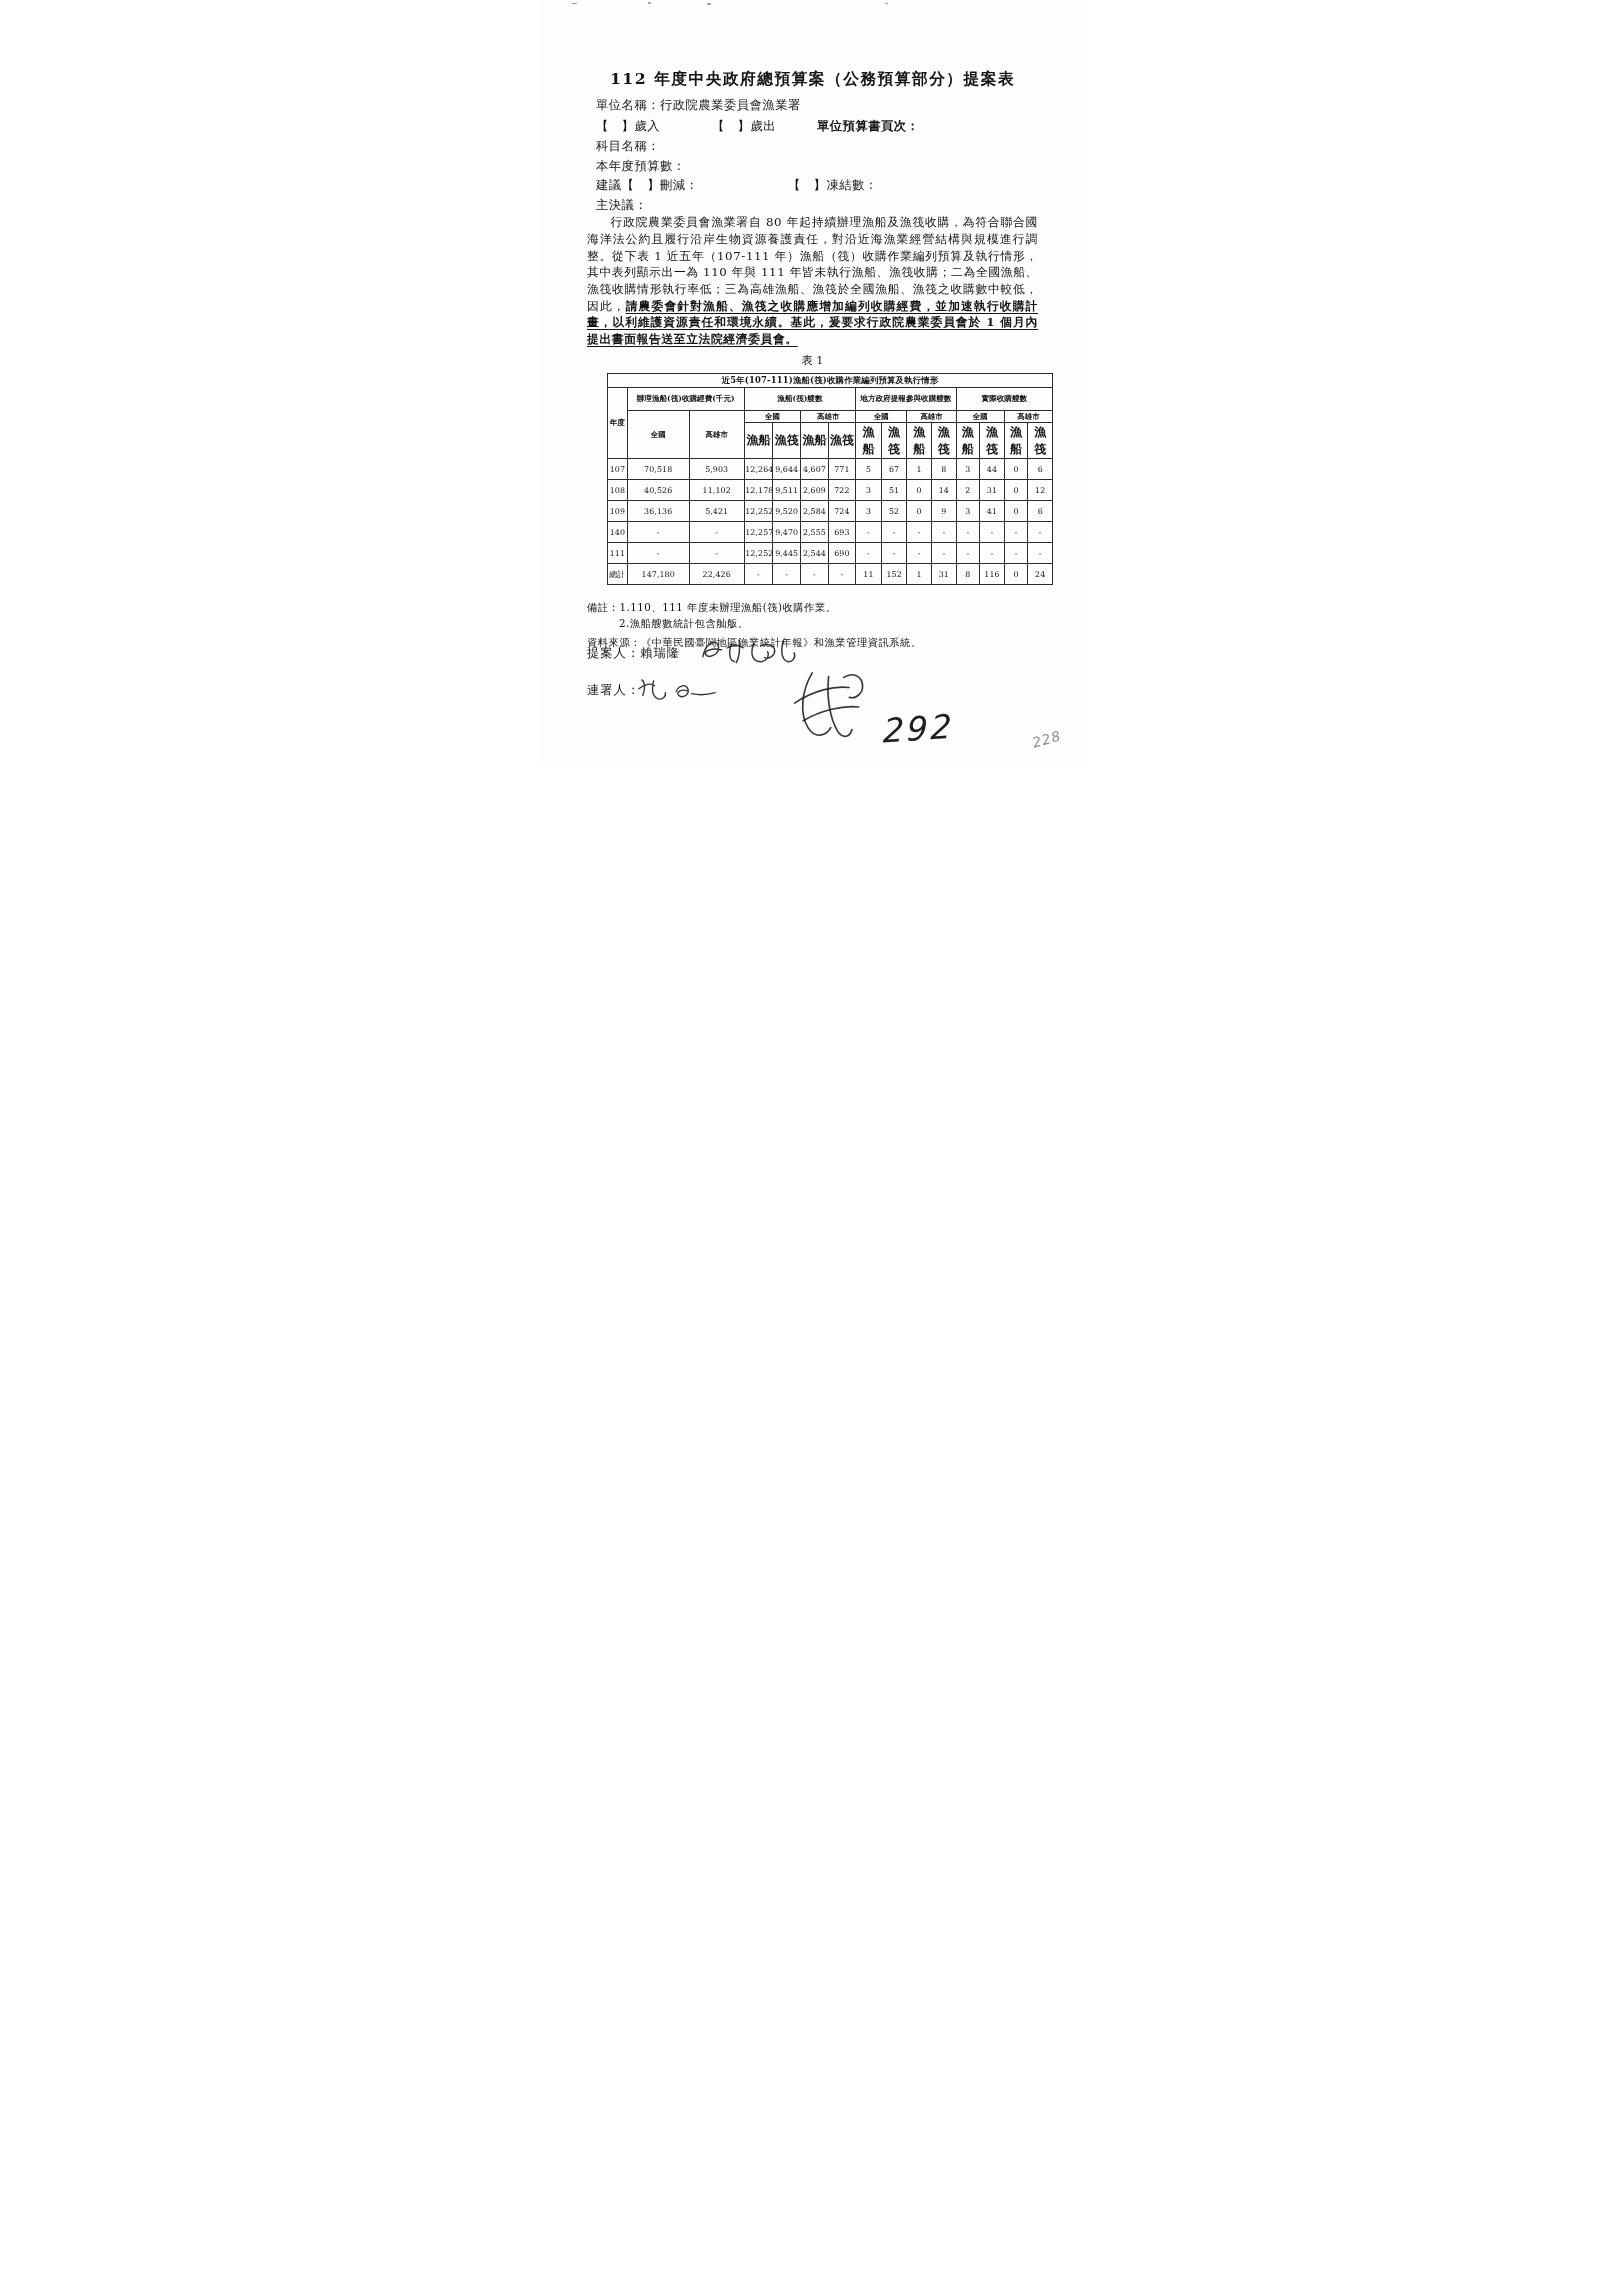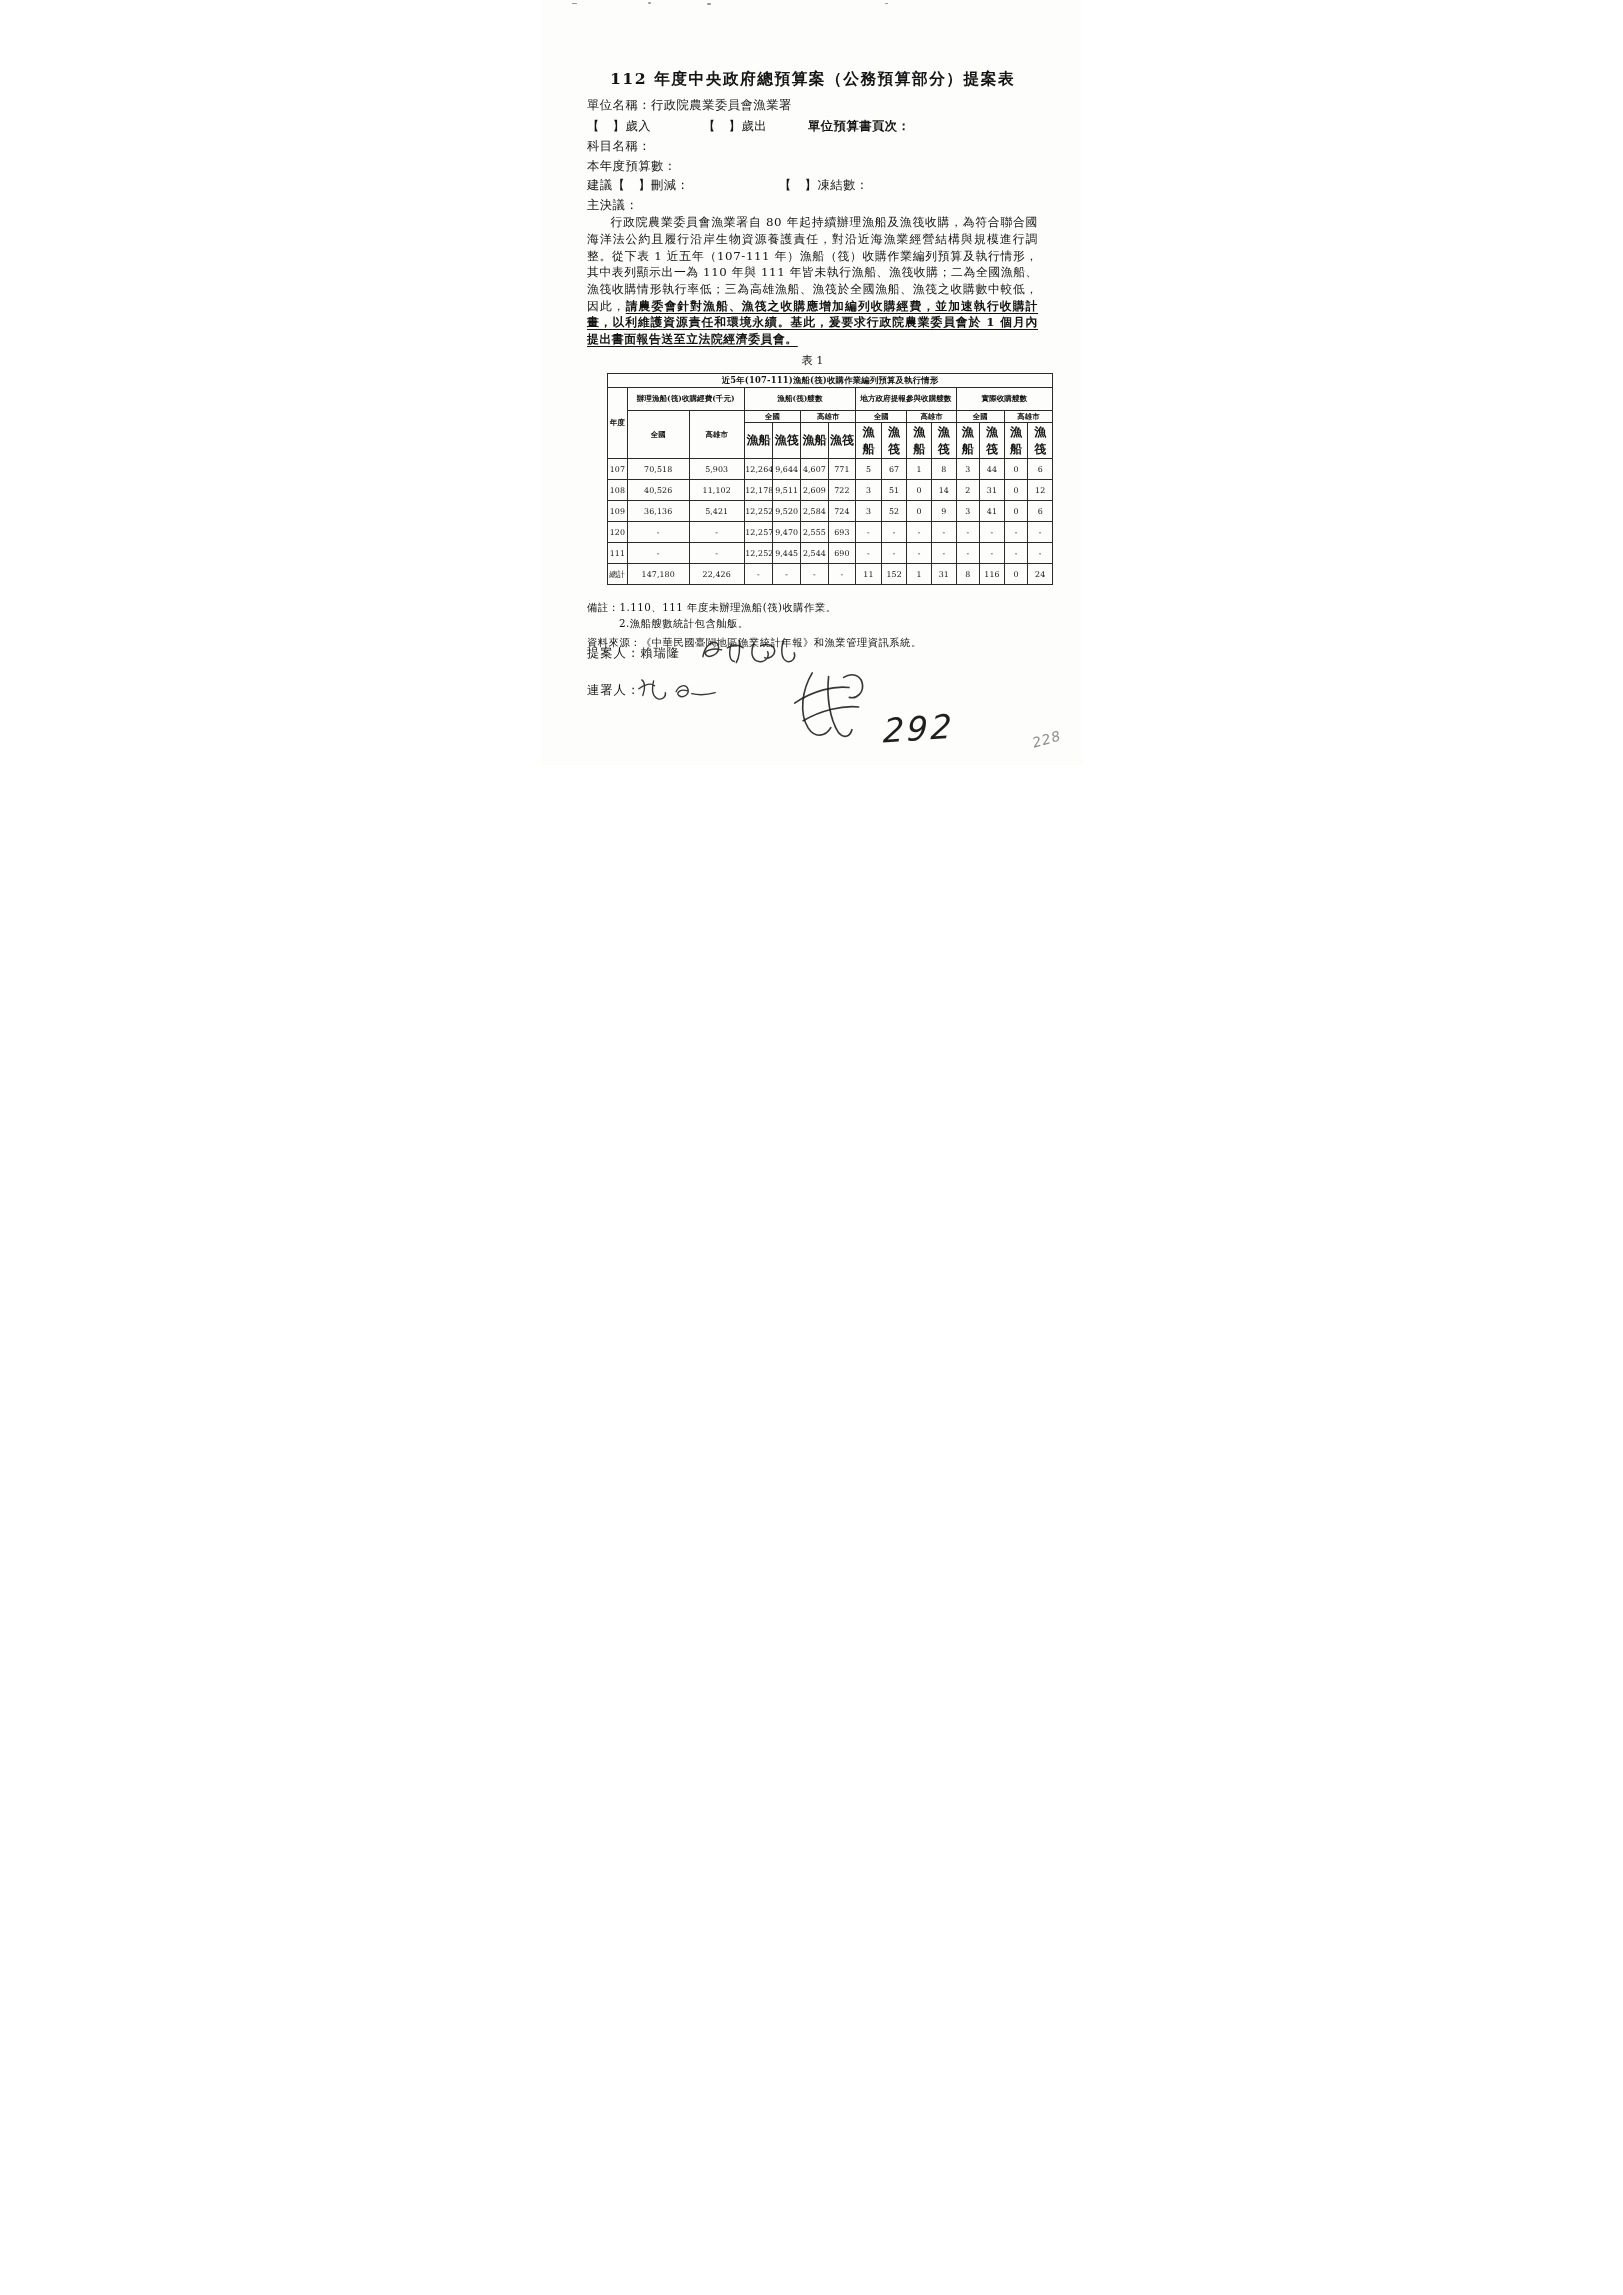--- a/index.html
+++ b/index.html
@@ -29,20 +29,21 @@
     font-size:15.7px;
     font-weight:700;
     letter-spacing:1.5px;
     line-height:21.6px;
   }
   .line {
     font-size:12.3px;
     line-height:16.7px;
     letter-spacing:0.5px;
     position:relative;
+    margin-left:9px;
   }
   .mt16 { margin-top:7.9px; }
   .mt7  { margin-top:3.4px; }
   .mt6  { margin-top:2.9px; }
   .slot-line { height:16.7px; }
   .slot-line span { position:absolute; top:0; white-space:nowrap; }
   .pos-0   { left:0; }
   .pos-237 { left:116px; }
   .pos-450 { left:221px;font-weight:bold; }
   .pos-390 { left:192px; }
@@ -267,21 +268,21 @@
           <td>3</td>
           <td>52</td>
           <td>0</td>
           <td>9</td>
           <td>3</td>
           <td>41</td>
           <td>0</td>
           <td>6</td>
         </tr>
         <tr>
-          <td>120</td>
+          <td>140</td>
           <td>-</td>
           <td>-</td>
           <td>12,257</td>
           <td>9,470</td>
           <td>2,555</td>
           <td>693</td>
           <td>-</td>
           <td>-</td>
           <td>-</td>
           <td>-</td>

